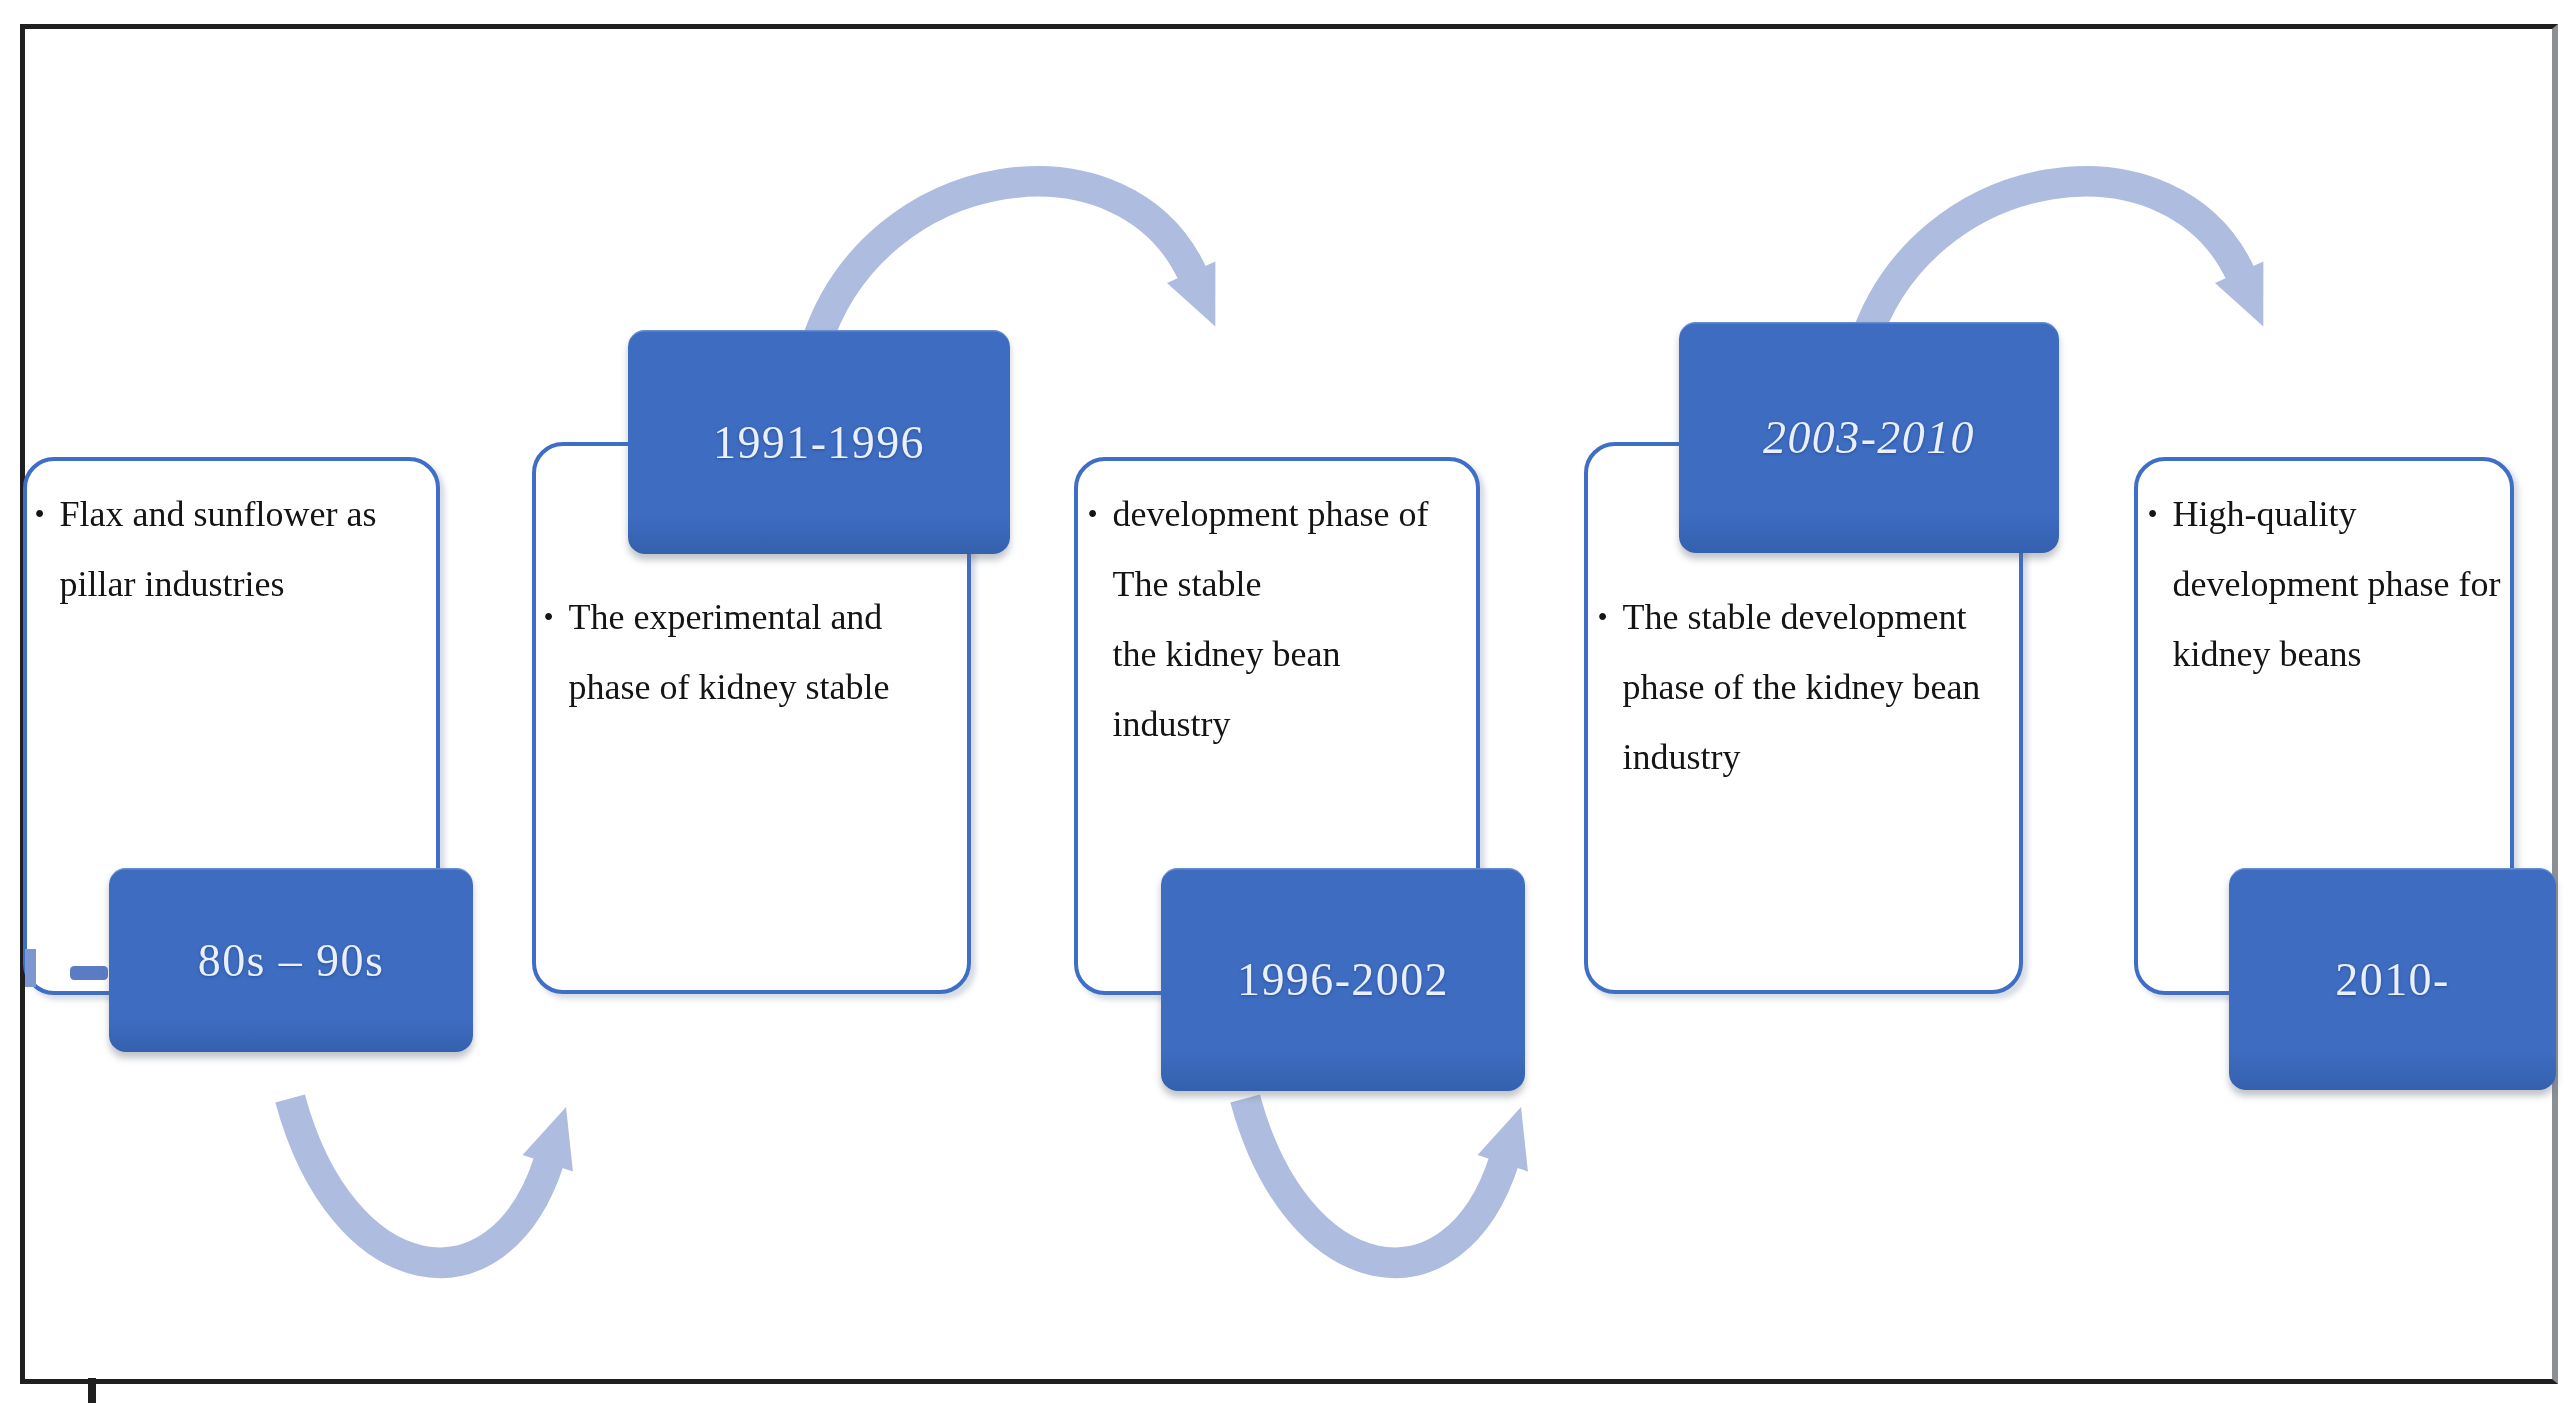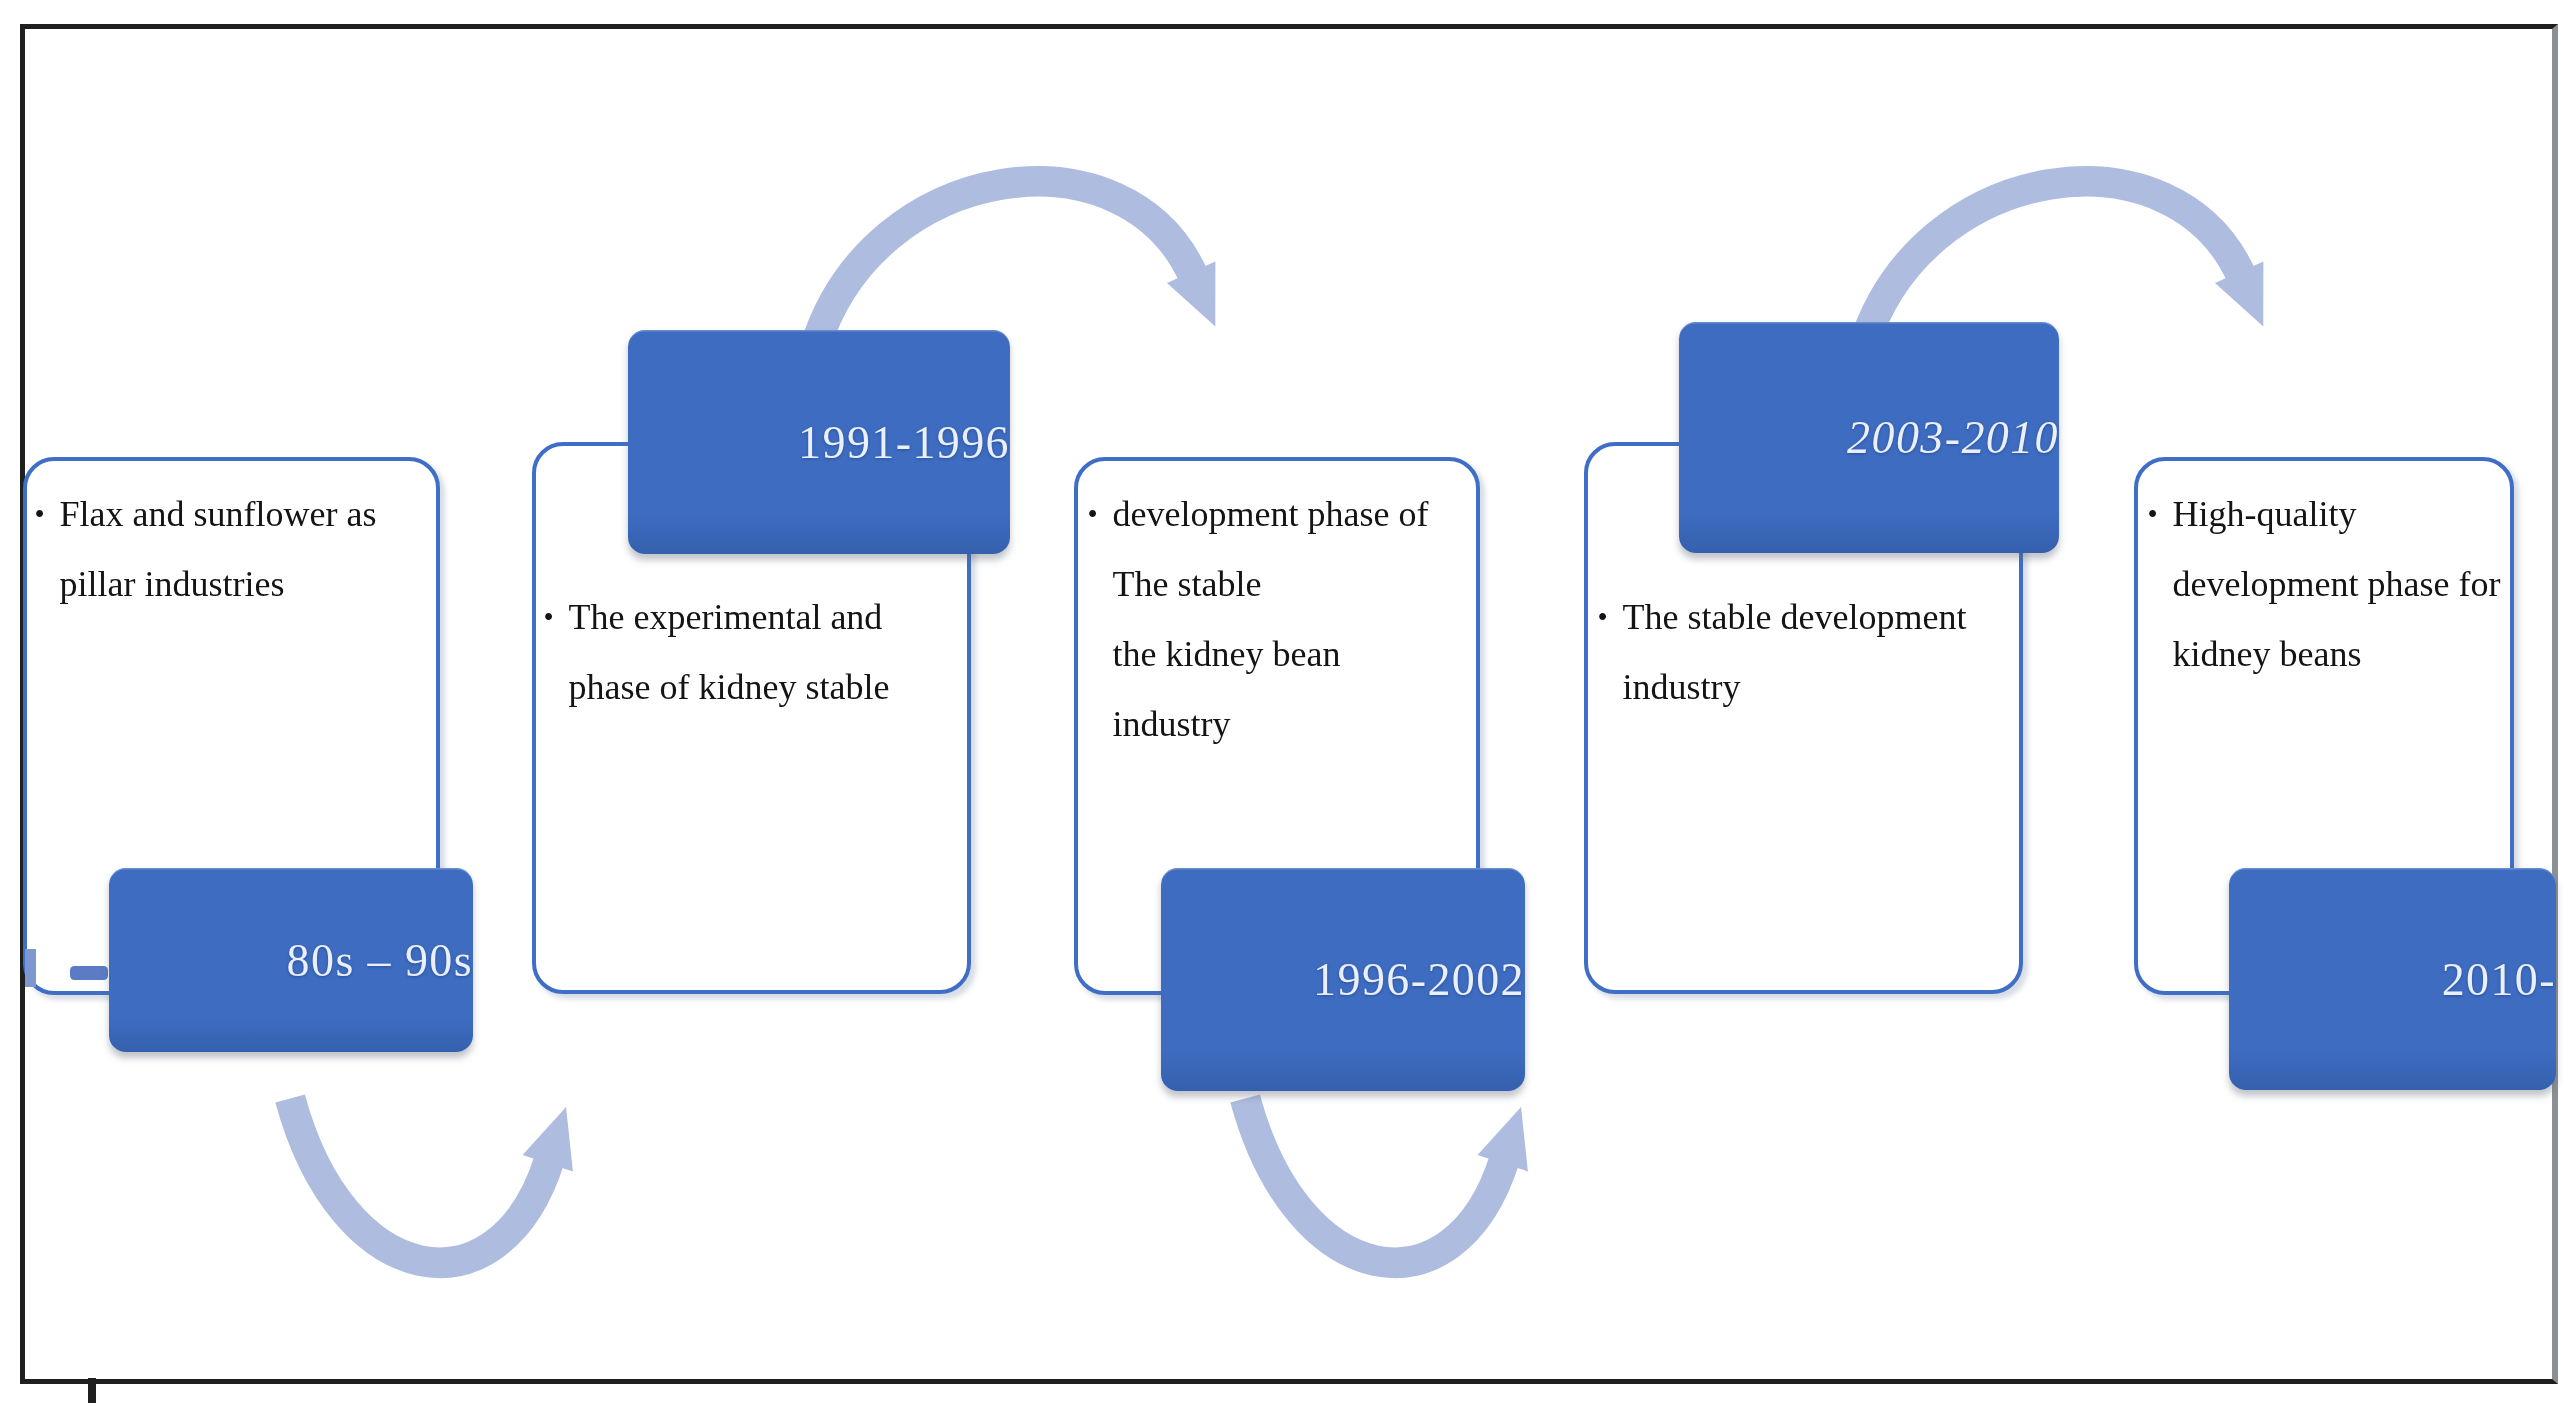--- a/index.html
+++ b/index.html
@@ -34,21 +34,21 @@
   #w2{left:532px; top:442px; width:439px; height:552px;}
   #w3{left:1074px;top:457px; width:406px; height:538px;}
   #w4{left:1584px;top:442px; width:439px; height:552px;}
   #w5{left:2134px;top:457px; width:380px; height:538px;}
   
   .period-box{
     position:absolute;box-sizing:border-box;
     background:linear-gradient(180deg,var(--accent-blue) 0%,var(--accent-blue) 82%,var(--accent-blue-dark) 100%);
     border-radius:16.7px;
     box-shadow:0 5.6px 7px rgba(92,100,114,0.38), inset 0 1.4px 0 rgba(255,255,255,0.22);
-    display:flex;align-items:center;justify-content:flex-end;
+    display:flex;align-items:center;justify-content:center;
     z-index:3;
   }
   .period{
     color:var(--date-text);
     font-size:46px;letter-spacing:1.4px;
     text-shadow:0 1.4px 2.8px rgba(25,55,115,0.55);
     white-space:nowrap;
   }
   #b1{left:109px; top:868px;width:364px;height:184px;}
   #b2{left:628px; top:330px; width:382px;height:224px;}
@@ -120,20 +120,21 @@
     <div class="line">industry</div>
   </div>
   <div class="period-box" id="b3">
     <span class="period">1996-2002</span>
   </div>
 
   <div class="card" id="w4"></div>
   <div class="desc" id="t4">
     <span class="bullet">•</span>
     <div class="line">The stable development</div>
+    <div class="line">phase of the kidney bean</div>
     <div class="line">industry</div>
   </div>
   <div class="period-box" id="b4">
     <span class="period">2003-2010</span>
   </div>
 
   <div class="card" id="w5"></div>
   <div class="desc" id="t5">
     <span class="bullet">•</span>
     <div class="line">High-quality</div>

